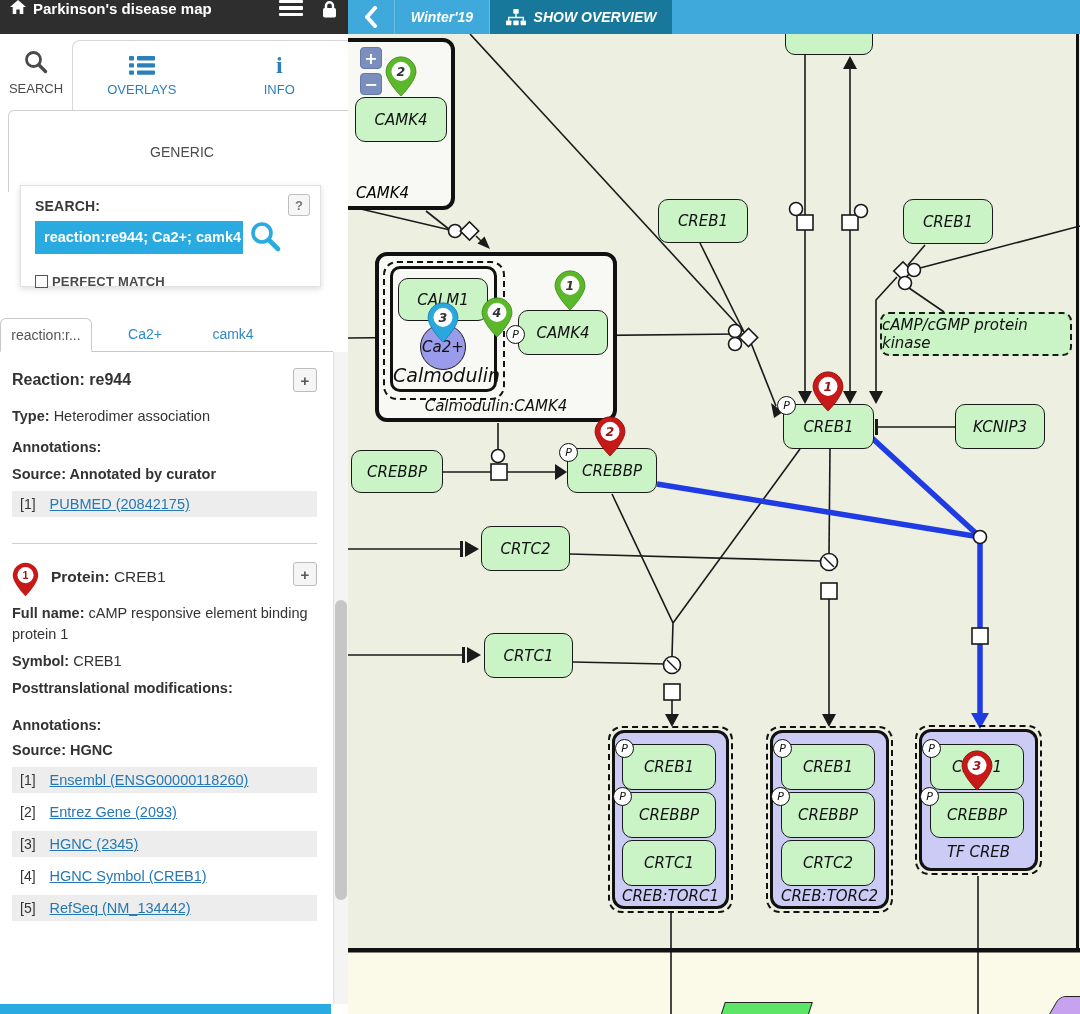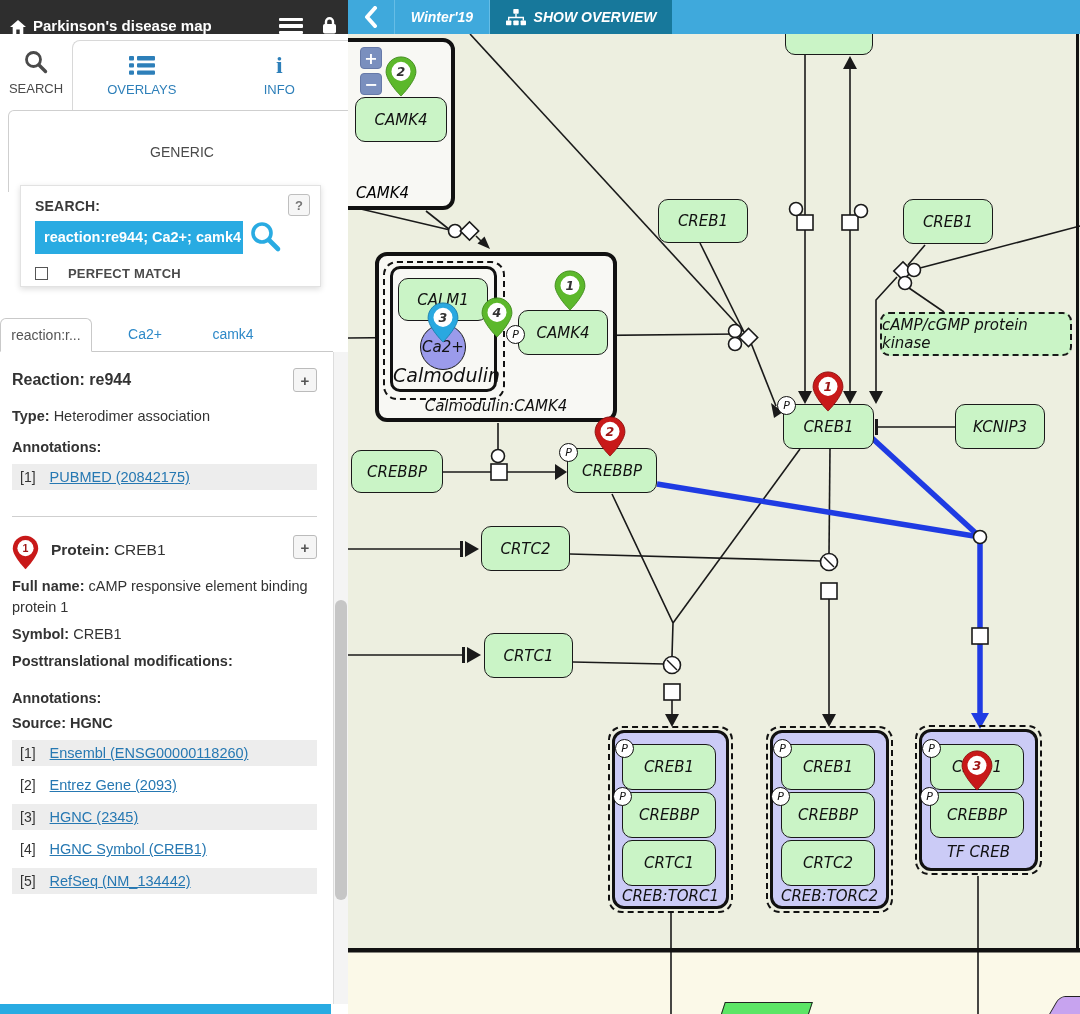--- a/index.html
+++ b/index.html
@@ -2,21 +2,21 @@
 <html><head>
 <meta charset="utf-8">
 <style>
   * { margin:0; padding:0; box-sizing:border-box; }
   html,body { width:1080px; height:1014px; overflow:hidden; background:#fff;
               font-family:"Liberation Sans", sans-serif; }
 
   
   #sidebar { position:absolute; left:0; top:0; width:348px; height:1014px; background:#fff; }
   .sb-header { position:absolute; left:0; top:0; width:348px; height:34px; background:#2E2E2E;
-               display:flex; align-items:flex-end; padding:0 10px; color:#fff; }
+               display:flex; align-items:flex-start; padding:0 10px; color:#fff; }
   .sb-title { font-size:15px; font-weight:bold; margin-left:7px; flex:1; }
   .burger { width:24px; height:16px; display:flex; flex-direction:column; justify-content:space-between; margin-right:18px; cursor:pointer;}
   .burger div { height:3.2px; background:#fff; border-radius:1px; }
   .sb-nav { position:absolute; left:0; top:34px; width:348px; height:76px; background:#fff; }
   .nav-group { position:absolute; left:72px; top:6px; right:0; bottom:0;
                border-left:1px solid #D8D8D8; border-top:1px solid #D8D8D8; border-radius:8px 0 0 0;
                display:flex; }
   .nav-item { display:flex; flex-direction:column; align-items:center; justify-content:center; gap:6px;
               flex:1; color:#2D7FB9; font-size:13px; cursor:pointer; }
   .nav-search { position:absolute; left:0; top:0; width:72px; height:76px; display:flex; flex-direction:column;
@@ -28,21 +28,21 @@
                 border-radius:6px 6px 0 0; color:#4A4A4A; margin-bottom:-1px; }
   .search-card { position:absolute; left:20px; top:185px; width:301px; height:102px; background:#fff;
                  border:1px solid #E2E2E2; box-shadow:0 2px 6px rgba(0,0,0,.14); padding:12px 14px; }
   .search-label { font-size:14px; font-weight:bold; color:#3a3a3a; letter-spacing:.2px; }
   .help-btn { position:absolute; top:8px; right:10px; width:22px; height:22px; background:#F6F6F6;
               border:1px solid #BFBFBF; border-radius:3px; color:#777; font-size:13px; font-weight:bold;
               display:flex; align-items:center; justify-content:center; cursor:pointer; }
   .search-row { display:flex; align-items:center; margin-top:6px; }
   .search-input { width:208px; height:33px; background:#29ABE2; border:none; color:#fff; font-weight:bold;
                   font-size:14.5px; padding:0 0 0 9px; font-family:"Liberation Sans",sans-serif; outline:none; }
-  .pm-row { display:flex; align-items:center; margin-top:12px; gap:20px; }
+  .pm-row { display:flex; align-items:center; margin-top:20px; gap:4px; }
   .pm-check { width:13px; height:13px; border:1.6px solid #555; background:#fff; }
   .pm-label { font-size:13px; font-weight:bold; color:#4A4A4A; letter-spacing:.2px; }
   .result-tabs { position:absolute; left:0; top:318px; width:333px; height:34px; display:flex;
                  border-bottom:1px solid #C9C9C9; align-items:flex-end; }
   .rtab { font-size:14px; color:#2D89C8; cursor:pointer; height:34px; display:flex; align-items:center; justify-content:center; }
   .rtab.active { width:92px; border:1px solid #C9C9C9; border-bottom:1px solid #fff; color:#555;
                  border-radius:6px 6px 0 0; margin-bottom:-1px; background:#fff; }
   .rtab.plain { width:70px; margin-left:18px; }
   .sb-content { position:absolute; left:0; top:352px; width:333px; height:640px; overflow:hidden;
                 padding:0 16px 0 12px; color:#333; font-size:14.5px; }
@@ -179,20 +179,21 @@
   <div class="sb-content">
     <div class="row-head">
       <div class="rx-title">Reaction: re944</div>
       <div class="plus-btn">+</div>
     </div>
     <div class="line" style="margin-top:14px;">
       <span class="b">Type:</span>
       <span>Heterodimer association</span>
     </div>
     <div class="line b">Annotations:</div>
+    <div class="line b" style="margin-top:6px;">Source: Annotated by curator</div>
     <div class="ref-row odd">
       <span>[1]</span>
       <a>PUBMED (20842175)</a>
     </div>
 
     <div class="sep" style="margin-top:26px;"></div>
 
     <div class="prot-head">
       <svg class="abs-pin" width="27" height="35" viewBox="0 0 34 44">
         <path d="M17 1 C8.2 1 1 8.1 1 16.9 C1 27 17 43 17 43 C17 43 33 27 33 16.9 C33 8.1 25.8 1 17 1 Z" fill="#C81919"></path>

